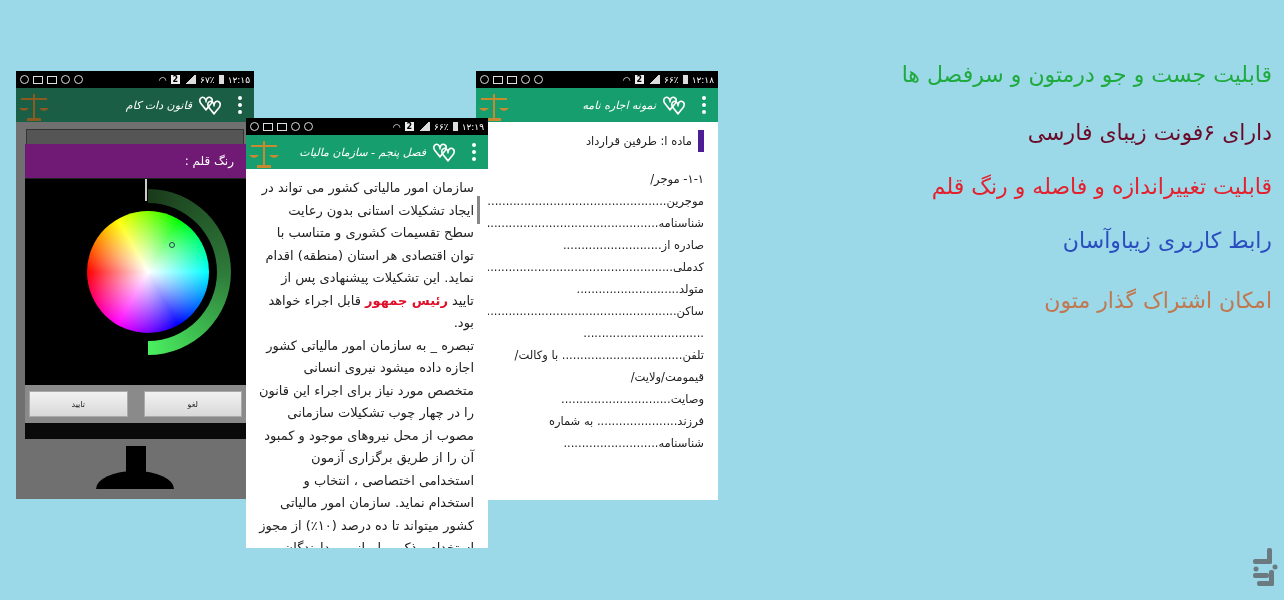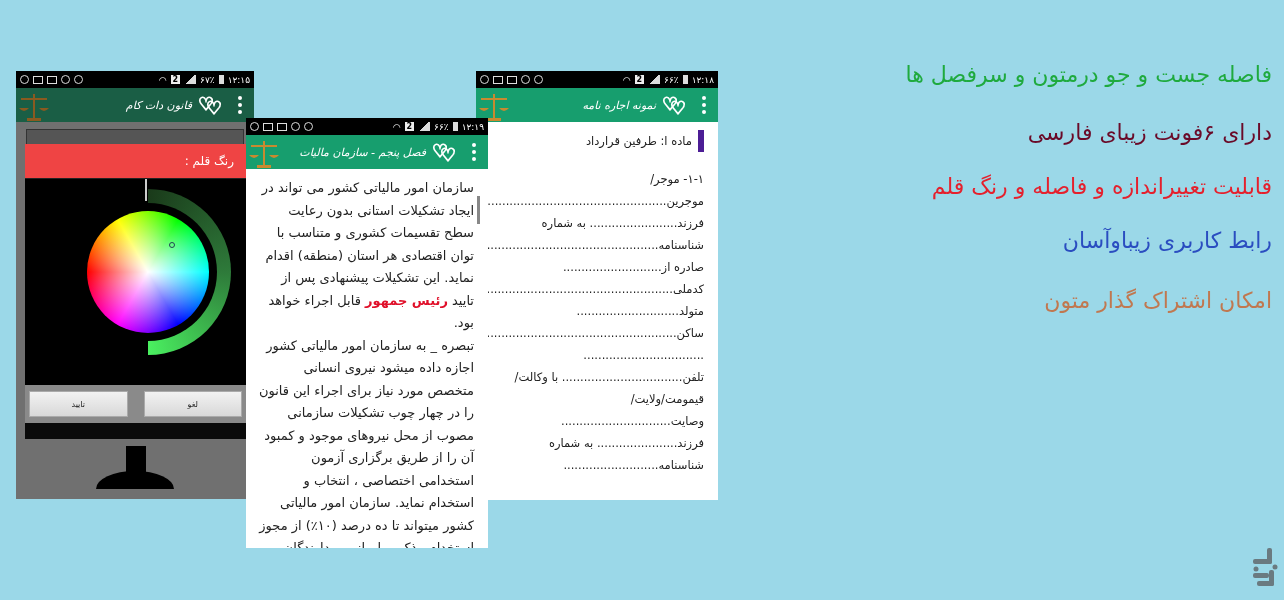--- a/index.html
+++ b/index.html
@@ -19,21 +19,21 @@
 .hearts span{position:absolute;color:transparent;-webkit-text-stroke:1.2px #fff;font-size:18px;line-height:18px}
 .kebab{width:4px;display:flex;flex-direction:column;gap:3px;margin-right:12px}
 .kebab i{width:4px;height:4px;background:#fff;border-radius:50%;display:block}
 .scales{position:absolute;left:0;top:0;width:36px;height:36px}
 .content{direction:rtl;font-size:12px;color:#222;line-height:22px;padding:6px 10px 0 6px}
 
 #p1{left:16px;top:71px;width:238px;height:428px;background:#707070}
 #p1 .appbar{background:#1a5e45}
 .dim-panel{position:absolute;left:10px;top:58px;width:218px;height:32px;background:#555;border:1px solid #333}
 .dialog{position:absolute;left:9px;top:73px;width:221px;height:295px;background:#0a0a0a}
-.dialog-title{color:#fff;font-size:12px;direction:rtl;text-align:right;padding:10px 12px;height:34px;background:#ef4444}
+.dialog-title{color:#fff;font-size:12px;direction:rtl;text-align:right;padding:10px 12px;height:34px;background:#701a75}
 .wheel-area{position:relative;height:207px;background:#000;border-top:1px solid #222}
 .ring{position:absolute;left:40px;top:10px;width:166px;height:166px;border-radius:50%;background:conic-gradient(from 0deg,#1a3a1a 0deg,#2e7a3a 90deg,#4af060 180deg,transparent 180deg)}
 .ring-inner{position:absolute;left:54px;top:24px;width:138px;height:138px;border-radius:50%;background:#000}
 .wheel{position:absolute;left:62px;top:32px;width:122px;height:122px;border-radius:50%;
  background:radial-gradient(circle,#fff 0%,rgba(255,255,255,0) 70%),conic-gradient(from 90deg,#00ffff,#0000ff,#ff00ff,#ff0000,#ffff00,#00ff00,#00ffff)}
 .wheel-dot{position:absolute;left:144px;top:63px;width:6px;height:6px;border-radius:50%;border:1px solid #245}
 .tick{position:absolute;left:120px;top:0;width:2px;height:22px;background:#ccc}
 .dlg-buttons{display:flex;gap:16px;padding:6px 4px;background:#8a8a8a}
 .dlg-btn{flex:1;height:26px;background:linear-gradient(#f2f2f2,#d8d8d8);border:1px solid #aaa;font-size:8px;color:#222;display:flex;align-items:center;justify-content:center}
 .stand{position:absolute;left:110px;top:375px;width:20px;height:30px;background:#000}
@@ -149,21 +149,20 @@
         <i></i>
         <i></i>
       </div>
   </div>
   <div class="side-tab">۹</div>
   <div class="side-green"></div>
   <div class="content">
     <div class="section-head">ماده ا: طرفین قرارداد</div>
     <div class="row">۱-۱- موجر/</div>
     <div class="row">موجرین............................................................</div>
-    <div class="row">فرزند........................ به شماره</div>
     <div class="row">شناسنامه.................................................</div>
     <div class="row">صادره از...........................</div>
     <div class="row">کدملی.................................................................</div>
     <div class="row">متولد............................</div>
     <div class="row">ساکن.......................................................................</div>
     <div class="row">.................................</div>
     <div class="row">تلفن................................. با وکالت/</div>
     <div class="row">قیمومت/ولایت/</div>
     <div class="row">وصایت..............................</div>
     <div class="row">فرزند...................... به شماره</div>
@@ -208,21 +207,21 @@
         <i></i>
       </div>
   </div>
   <div class="scroll-ind"></div>
   <div class="content">
     <p><span>سازمان امور مالیاتی کشور می تواند در ایجاد تشکیلات استانی بدون رعایت سطح تقسیمات کشوری و متناسب با توان اقتصادی هر استان (منطقه) اقدام نماید. این تشکیلات پیشنهادی پس از تایید</span> <span class="red">رئیس جمهور</span> <span>قابل اجراء خواهد بود.</span></p>
     <p style="">تبصره _ به سازمان امور مالیاتی کشور اجازه داده میشود نیروی انسانی متخصص مورد نیاز برای اجراء این قانون را در چهار چوب تشکیلات سازمانی مصوب از محل نیروهای موجود و کمبود آن را از طریق برگزاری آزمون استخدامی اختصاصی ، انتخاب و استخدام نماید. سازمان امور مالیاتی کشور میتواند تا ده درصد (۱۰٪) از مجوز استخدام مذکور را ، از بین دارندگان</p>
   </div>
 </div>
 
-<div class="feature" style="top: 62px; color: rgb(31, 170, 62);">فاصله جست و جو درمتون و سرفصل ها</div>
+<div class="feature" style="top: 62px; color: rgb(31, 170, 62);">قابلیت جست و جو درمتون و سرفصل ها</div>
 <div class="feature" style="top: 120px; color: rgb(106, 10, 40);">دارای ۶فونت زیبای فارسی</div>
 <div class="feature" style="top: 174px; color: rgb(229, 32, 44);">قابلیت تغییراندازه  و فاصله و رنگ قلم</div>
 <div class="feature" style="top: 228px; color: rgb(42, 77, 192);">رابط کاربری زیباوآسان</div>
 <div class="feature" style="top: 288px; color: rgb(192, 120, 80);">امکان اشتراک گذار متون</div>
 
 <svg class="logo" viewBox="0 0 32 40">
   <rect x="18" y="0" width="5" height="16" rx="2" fill="#6a7a80"></rect>
   <rect x="4" y="11" width="19" height="5" rx="2" fill="#6a7a80"></rect>
   <circle cx="7" cy="21" r="2.5" fill="#6a7a80"></circle>
   <circle cx="26" cy="19" r="2.5" fill="#6a7a80"></circle>

